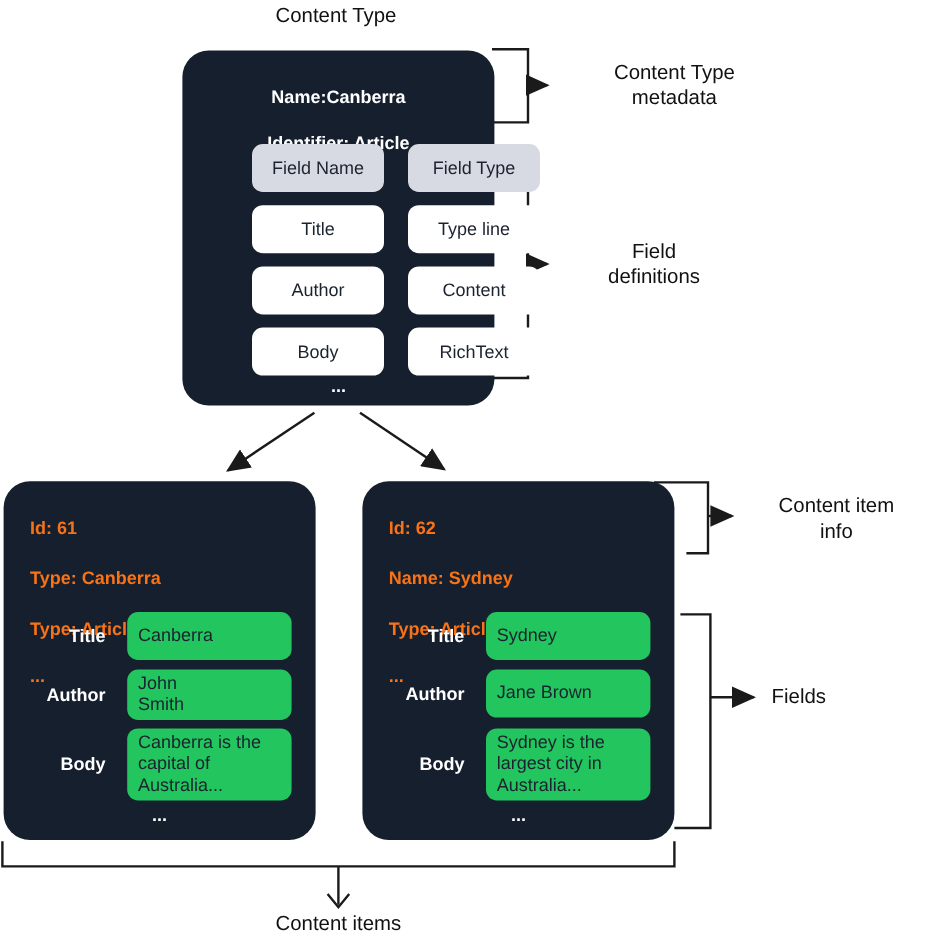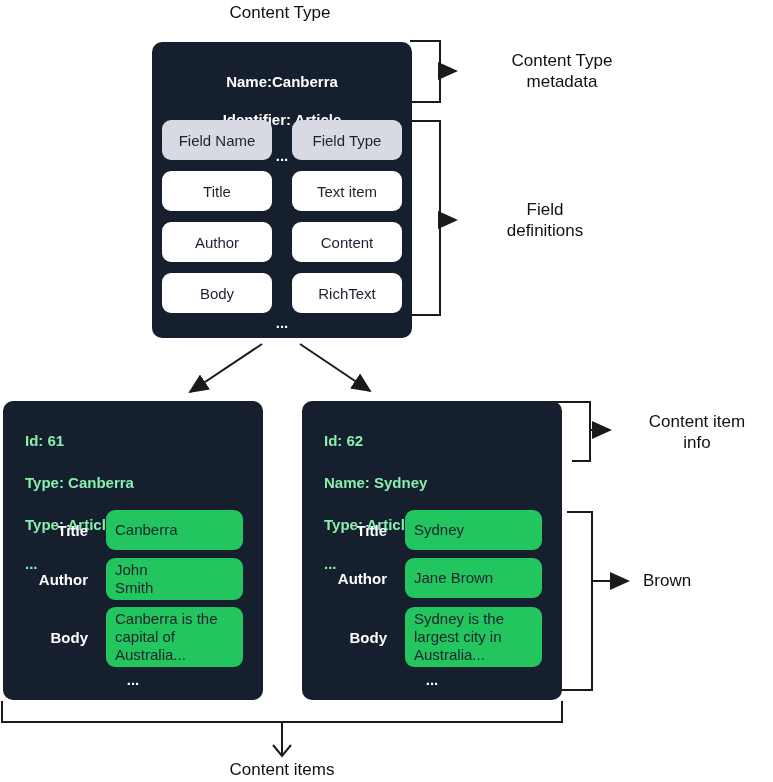--- a/index.html
+++ b/index.html
@@ -5,41 +5,41 @@
   html,body { margin:0; padding:0; background:#ffffff; }
   #canvas {
     position:relative; width:773px; height:782px; background:#ffffff;
     font-family:"Liberation Sans", sans-serif; color:#111111; overflow:hidden;padding-left:24px;
   }
   .lbl {
     position:absolute; font-size:17px; line-height:21px; color:#111111;
     text-align:center; white-space:pre-line;
   }
   .darkbox {
-    position:absolute; background:#151F2D; border-radius:10px;
+    position:absolute; background:#151F2D; border-radius:22px;
     color:#ffffff;
   }
   .ct-header {
     position:absolute; top:11px; left:0; width:100%; text-align:center;
     font-size:15px; font-weight:bold; line-height:19px; white-space:pre-line;
   }
   .ellipsis-line { font-size:15px; font-weight:bold; line-height:16px; text-align:center; }
   .tpill {
     position:absolute; width:110px; height:40px; border-radius:9px;
     background:#ffffff; color:#1B2330; font-size:15px;
-    display:flex; align-items:center; justify-content:center;
+    display:flex; align-items:center; justify-content:center;margin-left:48px;
   }
   .tpill.hdr { background:#D8DAE3; }
   .box-footer-dots {
     position:absolute; left:0; width:100%; text-align:center;
     font-size:15px; font-weight:bold; color:#ffffff;
   }
   .item-header {
     position:absolute; top:8px; left:22px; right:10px;
-    font-size:15px; font-weight:bold; line-height:21px; color:#86efac;
+    font-size:15px; font-weight:bold; line-height:21px; color:#f97316;
     white-space:pre-line;
   }
   .item-row { position:absolute; left:0; width:100%; display:flex; align-items:center; }
   .item-row .flabel {
     flex:0 0 85px; text-align:right; font-size:15px; font-weight:bold; color:#ffffff;
   }
   .item-row .fpill {
     margin-left:18px; width:137px; box-sizing:border-box; background:#22c55e;
     border-radius:9px; color:#1B2330; font-size:15px; line-height:18px;
     padding:3px 9px; min-height:40px; display:flex; align-items:center;
@@ -87,38 +87,38 @@
     <div class="ct-header">
       <div>Name:Canberra</div>
       <div>Identifier: Article</div>
       <div class="ellipsis-line">...</div>
     </div>
 
     <div class="tpill hdr" style="left:10px; top:78px;">Field Name</div>
     <div class="tpill hdr" style="left:140px; top:78px;">Field Type</div>
 
     <div class="tpill" style="left:10px; top:129px;">Title</div>
-    <div class="tpill" style="left:140px; top:129px;">Text item</div>
+    <div class="tpill" style="left:140px; top:129px;">Type line</div>
 
     <div class="tpill" style="left:10px; top:180px;">Author</div>
     <div class="tpill" style="left:140px; top:180px;">Content</div>
 
     <div class="tpill" style="left:10px; top:231px;">Body</div>
     <div class="tpill" style="left:140px; top:231px;">RichText</div>
 
     <div class="box-footer-dots" style="top:272px;">...</div>
   </div>
 
   <div class="lbl" style="left:472px; top:50px; width:180px;">Content Type
 metadata</div>
   <div class="lbl" style="left:465px; top:199px; width:160px;">Field
 definitions</div>
   <div class="lbl" style="left:617px; top:411px; width:160px;">Content item
 info</div>
-  <div class="lbl" style="left:643px; top:570px; width:100px; text-align:left;">Brown</div>
+  <div class="lbl" style="left:643px; top:570px; width:100px; text-align:left;">Fields</div>
   <div class="lbl" style="left:132px; top:759px; width:300px;">Content items</div>
 
   <div class="darkbox" style="left:3px; top:401px; width:260px; height:299px;">
     <div class="item-header">
       <div>Id: 61</div>
       <div>Type: Canberra</div>
       <div>Type: Article</div>
       <div class="ellipsis-line" style="text-align:left;">...</div>
     </div>
     <div class="item-row" style="top:109px;">

